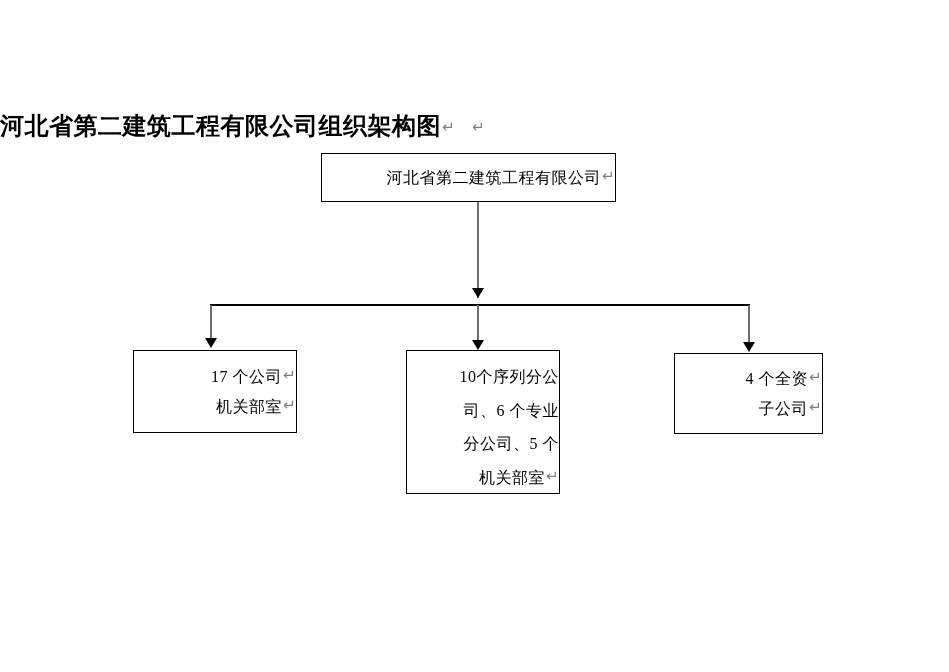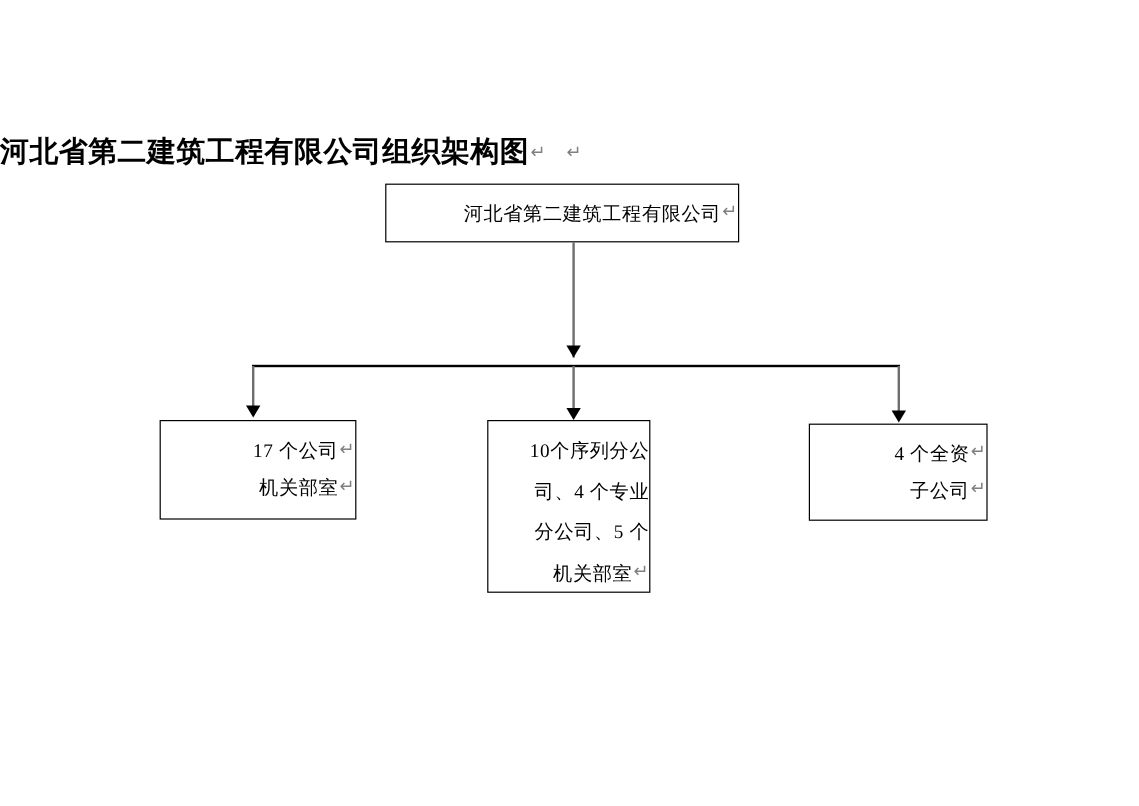--- a/index.html
+++ b/index.html
@@ -76,21 +76,21 @@
   }
   .node-left {
     left: 133px;
     top: 350px;
     width: 164px;
     height: 83px;
   }
   .node-middle {
     left: 406px;
     top: 350px;
-    width: 136px;
+    width: 154px;
     height: 144px;
     justify-content: flex-start;
     padding-top: 9px;
   }
   .node-right {
     left: 674px;
     top: 353px;
     width: 149px;
     height: 81px;
     padding-left: 20px;
@@ -178,21 +178,21 @@
   <div class="conn v-line drop-right"></div>
   <div class="arrow-down drop-right-arrow"></div>
 
   <div class="node node-leaf node-left">
     <div class="node-line"><span>17 个公司</span><span class="pilcrow">↵</span></div>
     <div class="node-line"><span>机关部室</span><span class="pilcrow">↵</span></div>
   </div>
 
   <div class="node node-leaf node-middle">
     <div class="node-line"><span>10个序列分公</span></div>
-    <div class="node-line"><span>司、4 个专业</span></div>
+    <div class="node-line"><span>司、6 个专业</span></div>
     <div class="node-line"><span>分公司、5 个</span></div>
     <div class="node-line"><span>机关部室</span><span class="pilcrow">↵</span></div>
   </div>
 
   <div class="node node-leaf node-right">
     <div class="node-line"><span>4 个全资</span><span class="pilcrow">↵</span></div>
     <div class="node-line"><span>子公司</span><span class="pilcrow">↵</span></div>
   </div>
 
 </div>

